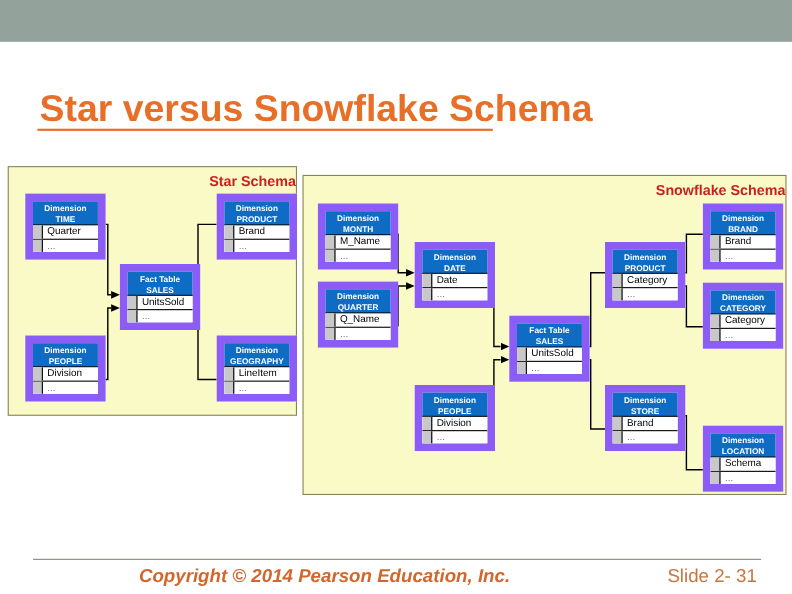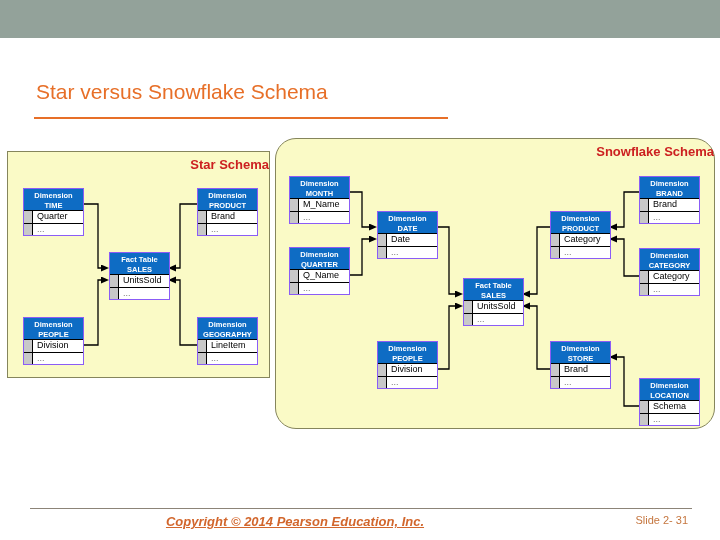--- a/index.html
+++ b/index.html
@@ -6,41 +6,42 @@
   body{
     width:720px;height:540px;position:relative;overflow:hidden;
     background:#ffffff;font-family:"Liberation Sans",sans-serif;
   }
   .top-bar{
     position:absolute;left:0;top:0;width:720px;height:38px;
     background:var(--top-bar,#93a29a);
   }
   .page-title{
     position:absolute;left:36px;top:80px;
-    font-size:21px;color:var(--accent,#e76f28);letter-spacing:0px;
+    font-size:34px;color:var(--accent,#e76f28);letter-spacing:0px;
     white-space:nowrap;
+    font-weight:bold;
   }
   .title-underline{
     position:absolute;left:34px;top:117px;width:414px;height:2px;
     background:var(--accent,#e76f28);
   }
   .panel{
     position:absolute;background:var(--panel-bg,#fafac6);
     border:1px solid var(--panel-border,#85855c);
   }
   .panel-star{left:7px;top:151px;width:261px;height:225px;}
-  .panel-snow{left:275px;top:138px;width:438px;height:289px;border-radius:21px;}
+  .panel-snow{left:275px;top:159px;width:438px;height:289px;}
   .panel-title{
     position:absolute;top:5px;left:0;width:100%;text-align:right;
     font-size:13px;font-weight:bold;color:var(--schema-red,#cc2020);
   }
   .panel svg{position:absolute;left:0;top:0;}
   .rel-line{fill:none;stroke:#000;stroke-width:1.3;}
   .dtable{
-    position:absolute;width:59px;background:#fff;border:1px solid #8b5cf6;margin-top:12px;
+    position:absolute;width:59px;background:#fff;border:7px solid #8b5cf6;
   }
   .thead{
     background:var(--header-blue,#0e6cc4);color:#fff;
     font-size:7.5px;font-weight:bold;text-align:center;
     height:22px;line-height:10px;padding-top:2px;box-sizing:border-box;
     border-bottom:1px solid #000;
   }
   .trow{
     display:flex;height:12px;box-sizing:border-box;background:#fff;
   }
@@ -53,27 +54,26 @@
     flex:1;font-size:9px;color:#000;line-height:11px;padding-left:4px;
     white-space:nowrap;overflow:hidden;
   }
   .val.dots{color:#777;}
   .footer-line{
     position:absolute;left:30px;top:508px;width:662px;height:1px;
     background:var(--footer-line,#8c8478);
   }
   .copyright{
     position:absolute;left:0;top:514px;width:590px;text-align:center;
-    font-size:13px;font-weight:bold;font-style:italic;
+    font-size:17px;font-weight:bold;font-style:italic;
     color:var(--copyright,#d2662c);
-    text-decoration:underline;
   }
   .slide-number{
     position:absolute;right:32px;top:514px;
-    font-size:11px;color:var(--slide-num,#c5763f);
+    font-size:17px;color:var(--slide-num,#c5763f);
   }
 </style>
 </head>
 <body style="--top-bar: #93a29a; --accent: #e76f28; --panel-bg: #fafac6; --panel-border: #85855c; --schema-red: #cc2020; --header-blue: #0e6cc4; --key-gray: #c8c8c8; --footer-line: #8c8478; --copyright: #d2662c; --slide-num: #c5763f;">
 
 <div class="top-bar"></div>
 
 <div class="page-title">Star versus Snowflake Schema</div>
 <div class="title-underline"></div>
 

